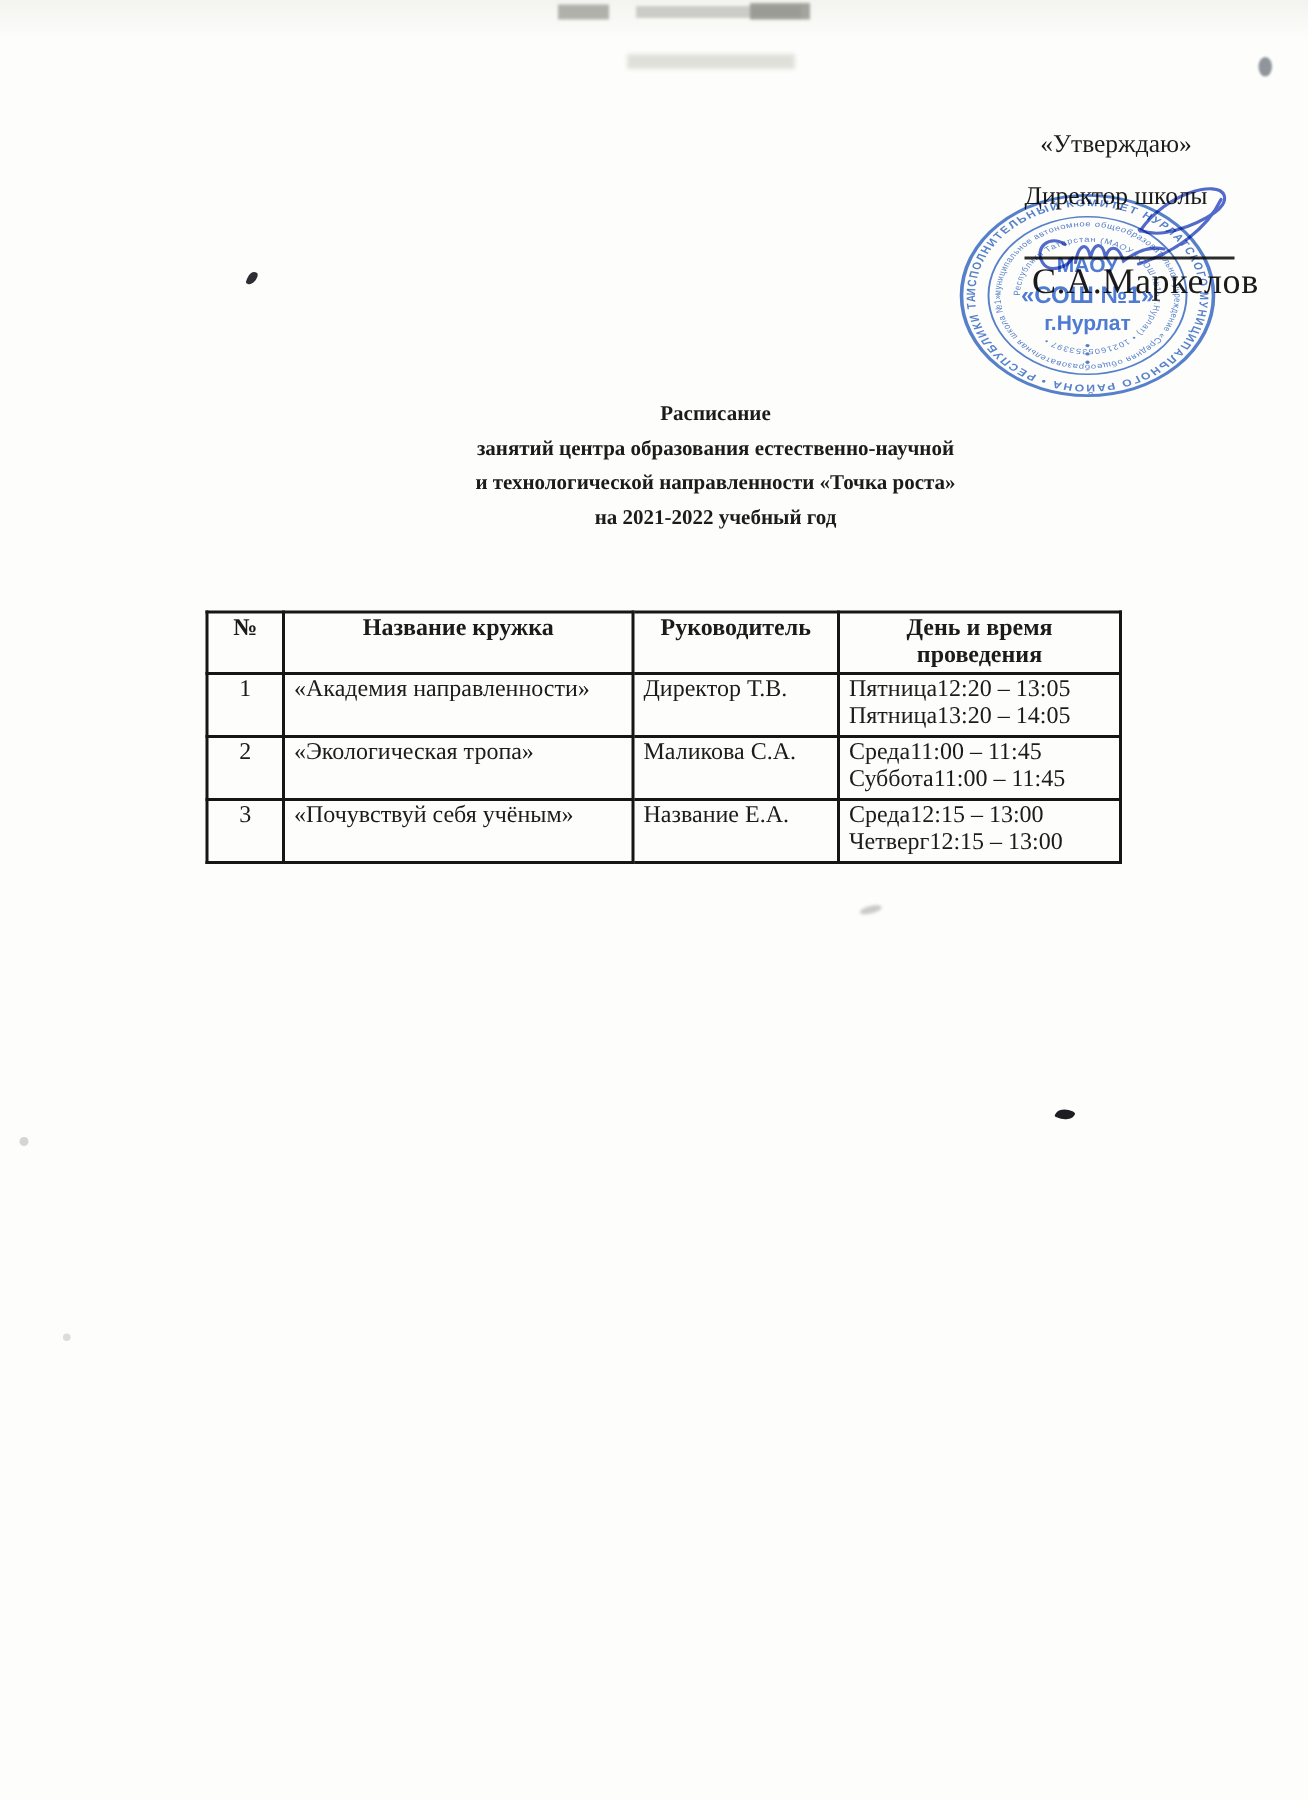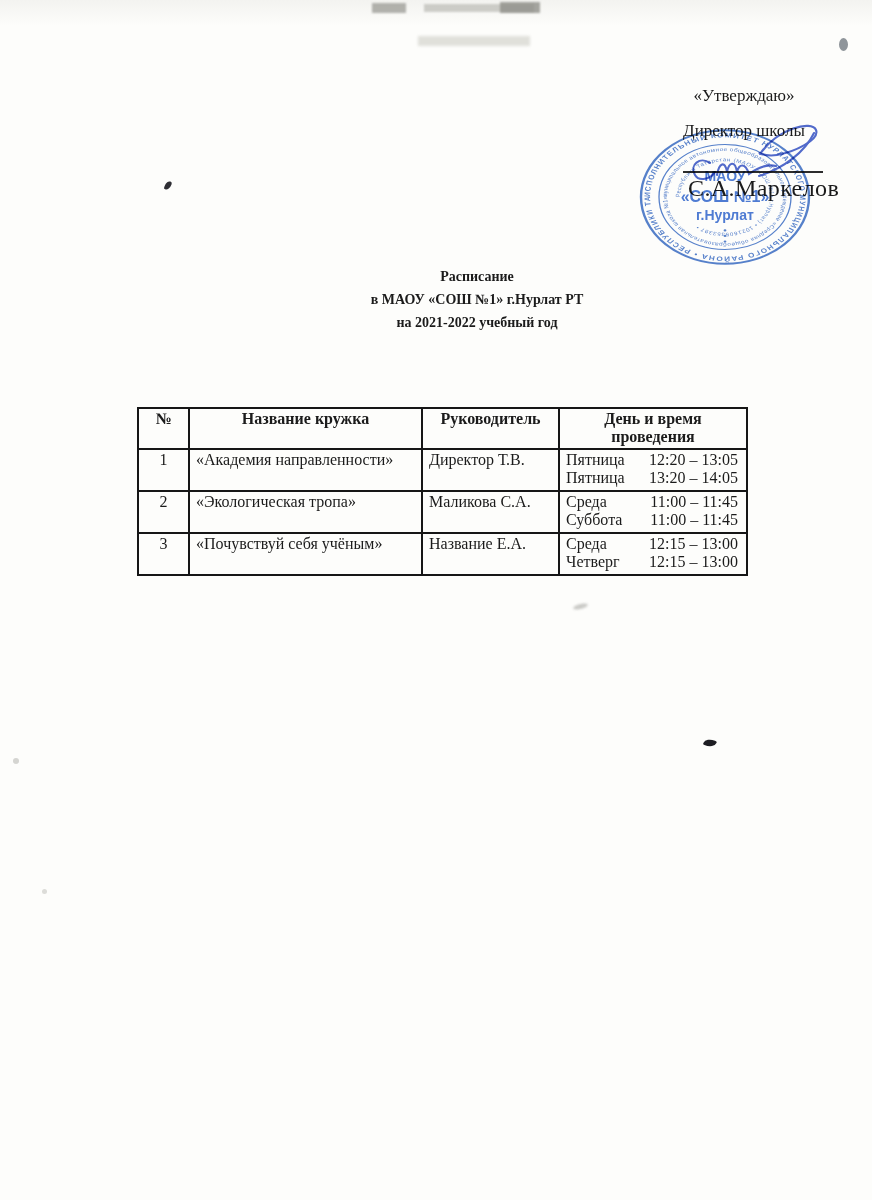--- a/index.html
+++ b/index.html
@@ -35,21 +35,21 @@
   
   .doc-title{position:absolute; left:197px; top:265px; width:560px; text-align:center;
              font-size:14px; font-weight:bold; line-height:23px;}
   
   .schedule{position:absolute; left:137px; top:407px; width:609px;
             border-collapse:collapse; table-layout:fixed;
             font-size:16px; line-height:18px;}
   .schedule th,.schedule td{border:2px solid #161616; padding:1px 6px 3px 6px; vertical-align:top;}
   .schedule th{font-weight:bold; text-align:center; padding:1px 2px 2px 2px;}
   .schedule td.num{text-align:center;}
-  .sched-line{display:flex; justify-content:space-between; align-items:baseline;}
+  .sched-line{display:flex; align-items:baseline;}
   .sched-line .time{padding-right:2px;}
 </style>
 </head>
 <body>
 
 <div class="page">
 
   <div class="bleed" style="left:372px;top:3px;width:34px;height:10px;background:#9a9a94;opacity:.75;"></div>
   <div class="bleed" style="left:424px;top:4px;width:110px;height:8px;background:#b6b6b0;opacity:.65;"></div>
   <div class="bleed" style="left:500px;top:2px;width:40px;height:11px;background:#90908a;opacity:.8;"></div>
@@ -95,21 +95,22 @@
 
   <svg class="sig-svg" width="170" height="84" viewBox="0 0 170 84">
     <path d="M96 36 C114 10 148 2 152 12 C156 22 130 34 113 37 C100 39 92 33 97 36"></path>
     <path d="M150 15 C141 34 120 50 95 58"></path>
     <path d="M46 45 C36 38 25 47 31 57 C35 64 47 61 51 54"></path>
     <path d="M53 57 C55 45 61 42 63 54 C65 44 71 42 73 54 C75 46 81 44 85 56 C93 50 103 46 112 48"></path>
   </svg>
 
   <div class="doc-title">
     <div>Расписание</div>
-    <div>в МАОУ «СОШ №1» г.Нурлат РТ</div>
+    <div>занятий центра образования естественно-научной</div>
+    <div>и технологической направленности «Точка роста»</div>
     <div>на 2021-2022 учебный год</div>
   </div>
 
   <table class="schedule">
     <colgroup>
       <col style="width:51px">
         <col style="width:233px">
         <col style="width:137px">
         <col style="width:188px">
     </colgroup>

